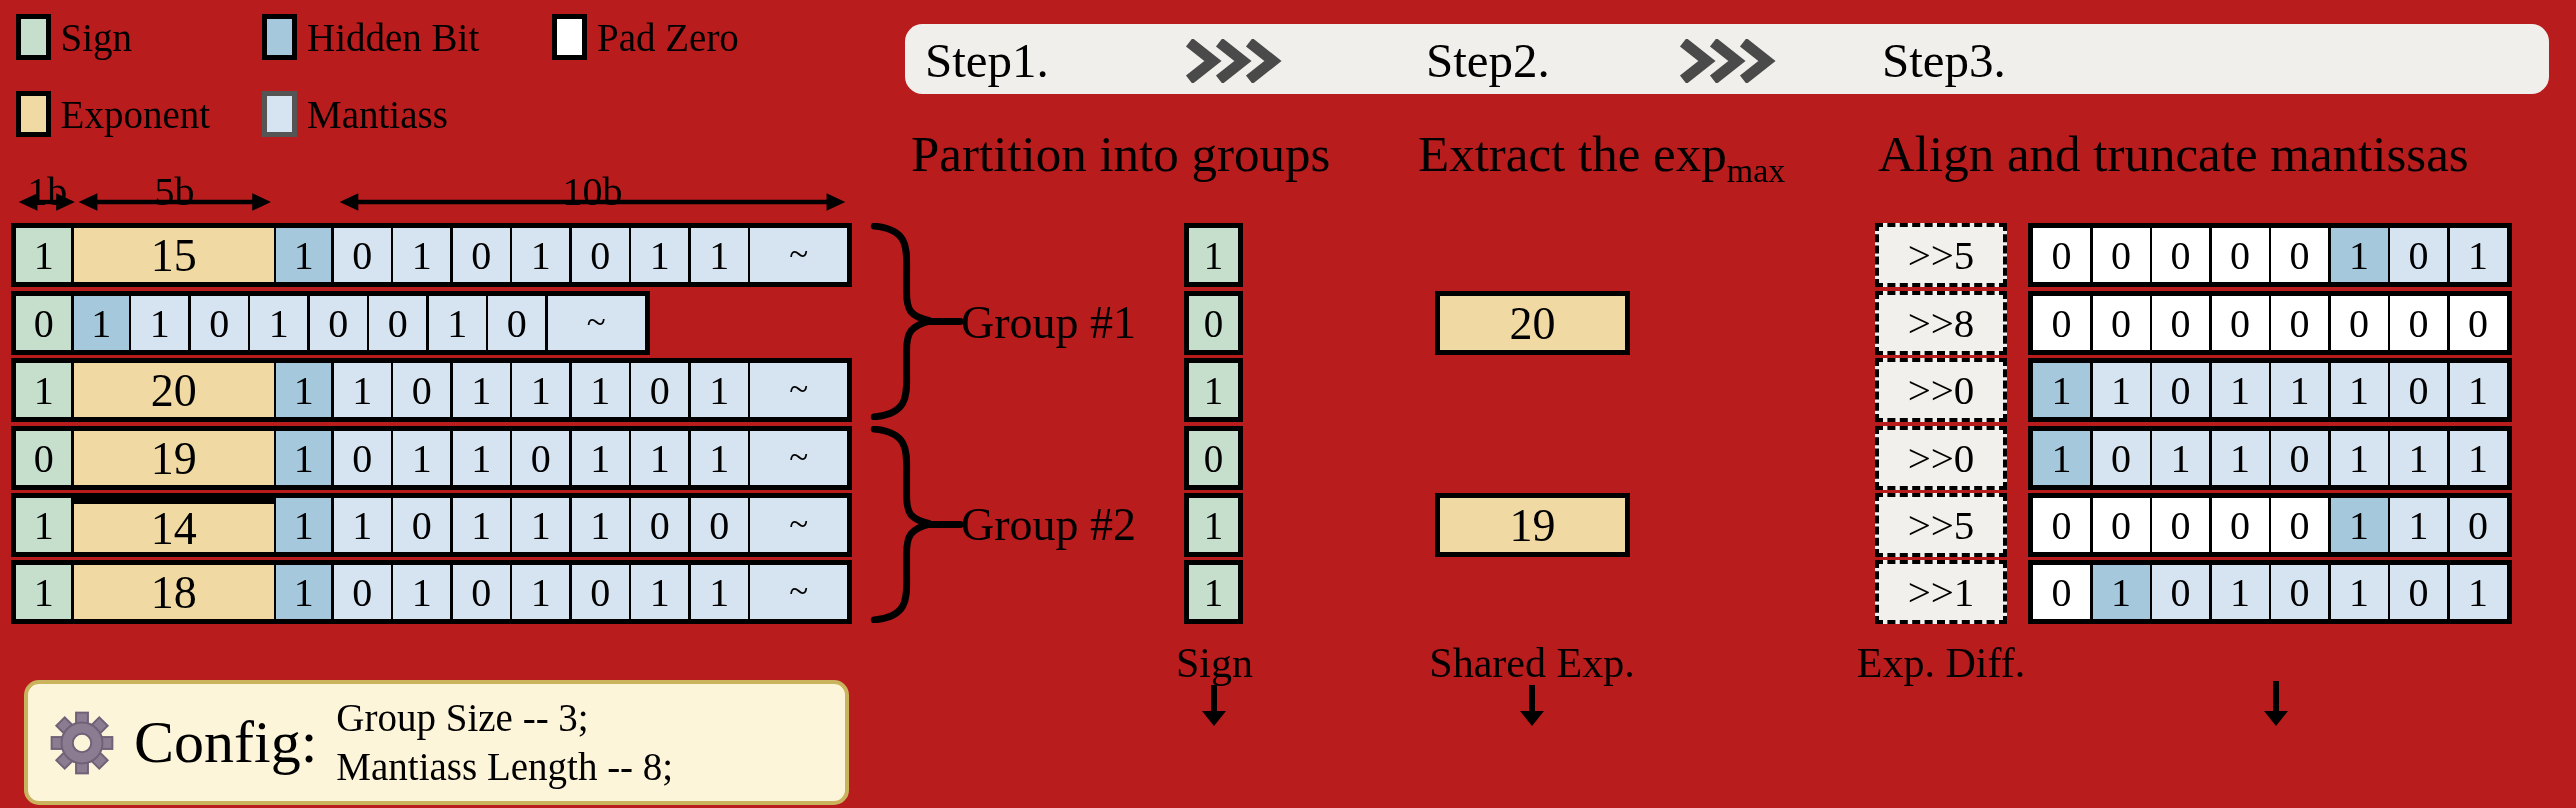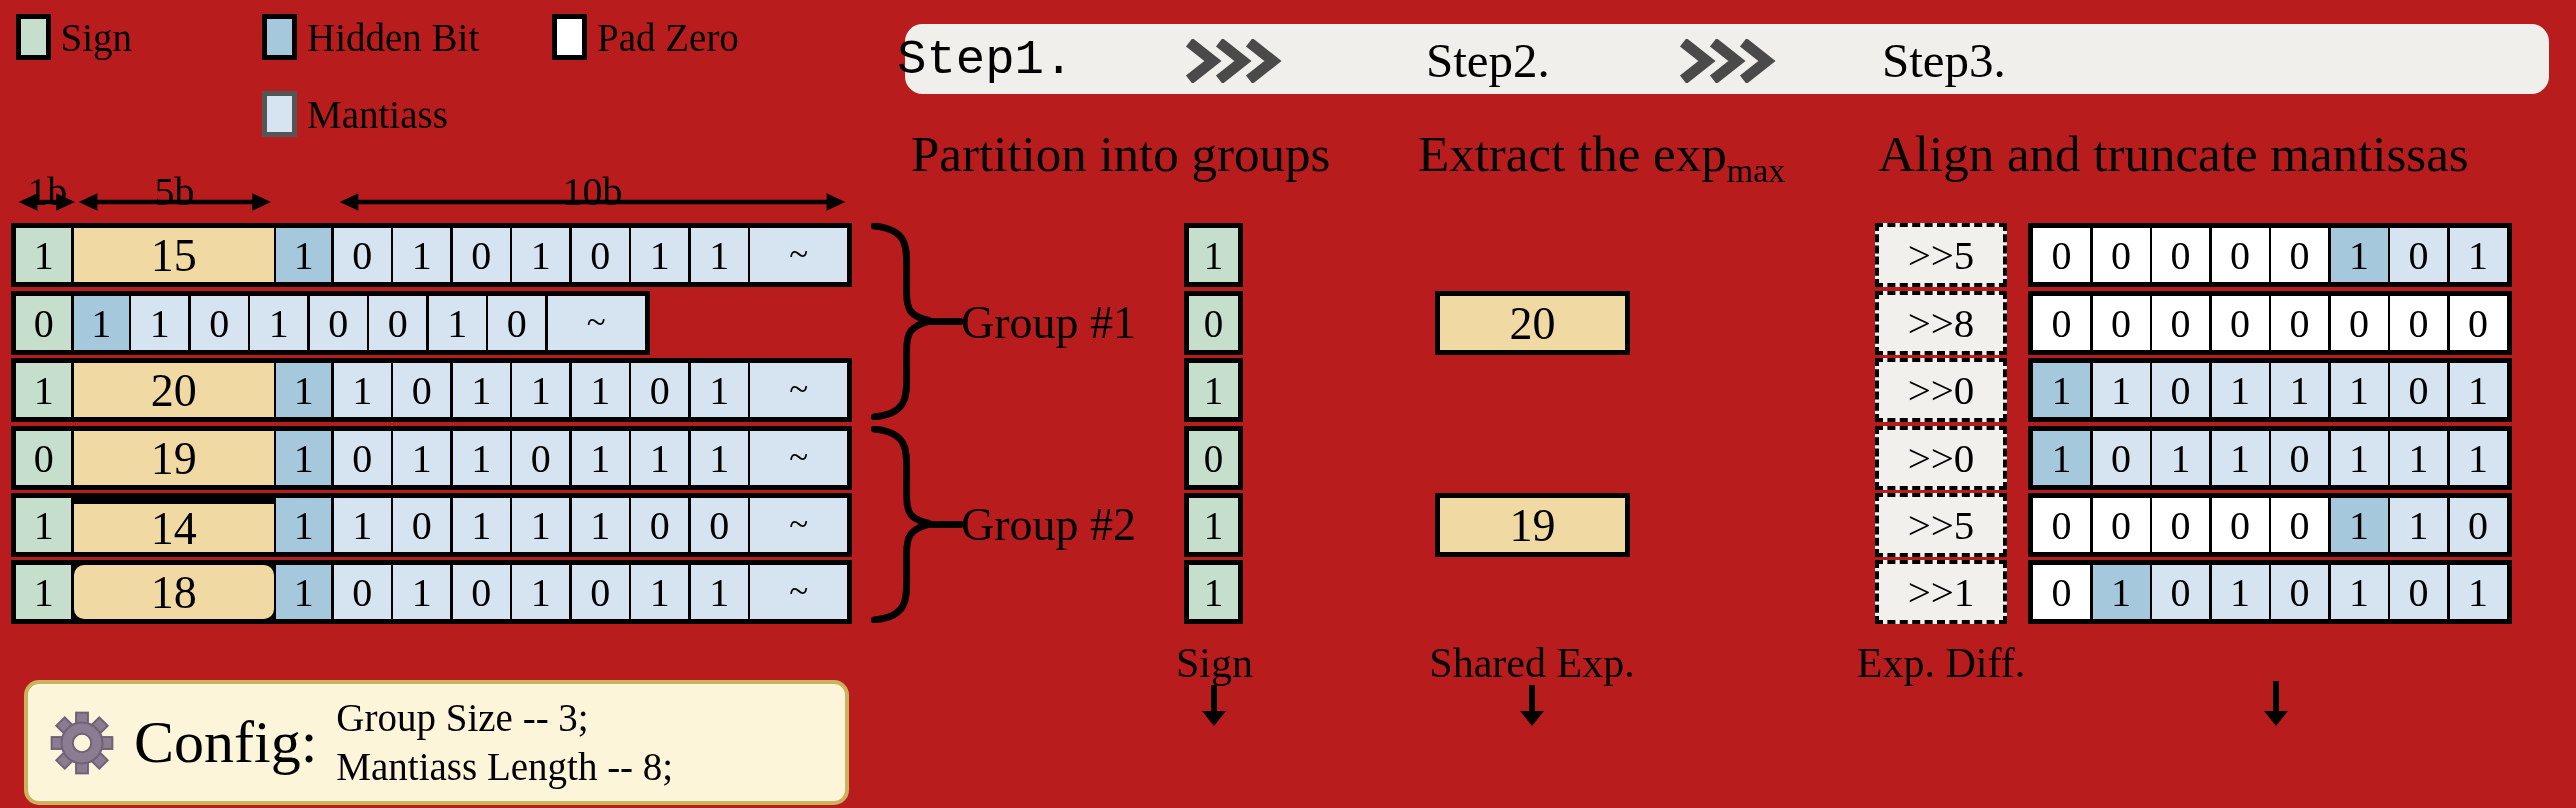--- a/index.html
+++ b/index.html
@@ -65,20 +65,24 @@
     <span class="swatch" style="background: rgb(197, 223, 204); border-color: rgb(0, 0, 0);"></span>
     <span class="lglabel">Sign</span>
   </div>
   <div class="lgitem" style="left:262px;top:10px;">
     <span class="swatch" style="background: rgb(165, 200, 221); border-color: rgb(0, 0, 0);"></span>
     <span class="lglabel">Hidden Bit</span>
   </div>
   <div class="lgitem" style="left:552px;top:10px;">
     <span class="swatch" style="background: rgb(255, 255, 255); border-color: rgb(0, 0, 0);"></span>
     <span class="lglabel">Pad Zero</span>
+  </div>
+  <div class="lgitem" style="left:15.6px;top:87px;">
+    <span class="swatch" style="background: rgb(240, 217, 162); border-color: rgb(0, 0, 0);"></span>
+    <span class="lglabel">Exponent</span>
   </div>
   <div class="lgitem" style="left:262px;top:87px;">
     <span class="swatch" style="background: rgb(214, 227, 240); border-color: rgb(85, 85, 85);"></span>
     <span class="lglabel">Mantiass</span>
   </div>
 
   <span class="bw" style="left:3.7px;">1b</span>
   <span class="bw" style="left:131px;">5b</span>
   <span class="bw" style="left:549px;">10b</span>
 
@@ -156,21 +160,21 @@
         <div class="cell d64" style="width: 57px; background: rgb(214, 227, 240);">0</div>
         <div class="cell d64" style="width: 57px; background: rgb(214, 227, 240);">1</div>
         <div class="cell d64" style="width: 57px; background: rgb(214, 227, 240);">1</div>
         <div class="cell d64" style="width: 57px; background: rgb(214, 227, 240);">1</div>
         <div class="cell d64" style="width: 57px; background: rgb(214, 227, 240);">0</div>
         <div class="cell d64" style="width: 57px; background: rgb(214, 227, 240);">0</div>
         <div class="cell d56" style="width: 97px; background: rgb(214, 227, 240);">~</div>
       </div>
       <div class="lrow" style="left: 11.2px; top: 560px;">
         <div class="cell d64" style="width: 55px; background: rgb(197, 223, 204);">1</div>
-        <div class="cell d74" style="width: 200px; background: rgb(240, 217, 162); border-radius: 10px;">18</div>
+        <div class="cell d74" style="width: 200px; background: rgb(240, 217, 162);">18</div>
         <div class="cell d64" style="width: 55px; background: rgb(165, 200, 221);">1</div>
         <div class="cell d64" style="width: 57px; background: rgb(214, 227, 240);">0</div>
         <div class="cell d64" style="width: 57px; background: rgb(214, 227, 240);">1</div>
         <div class="cell d64" style="width: 57px; background: rgb(214, 227, 240);">0</div>
         <div class="cell d64" style="width: 57px; background: rgb(214, 227, 240);">1</div>
         <div class="cell d64" style="width: 57px; background: rgb(214, 227, 240);">0</div>
         <div class="cell d64" style="width: 57px; background: rgb(214, 227, 240);">1</div>
         <div class="cell d64" style="width: 57px; background: rgb(214, 227, 240);">1</div>
         <div class="cell d56" style="width: 97px; background: rgb(214, 227, 240);">~</div>
       </div>
@@ -182,21 +186,21 @@
   </svg>
   <svg class="brace" style="top:426px;" width="94" height="197" viewBox="0 0 150 316">
     <path d="M8,5 C64,10 60,42 60,76 L60,112 C60,140 66,150 98,157 C66,165 60,176 60,204 L60,240 C60,274 64,306 8,311" fill="none" stroke="#000" stroke-width="11" stroke-linecap="round"></path>
     <line x1="98" y1="158" x2="146" y2="158" stroke="#000" stroke-width="11" stroke-linecap="round"></line>
   </svg>
 
   <div class="grouplabel" style="top:291px;">Group #1</div>
   <div class="grouplabel" style="top:493px;">Group #2</div>
 
   <div id="banner" style="background: rgb(241, 239, 236);"></div>
-  <span class="step" style="left:897px;font-family:Liberation Mono, monospace;">Step1.</span>
+  <span class="step" style="left:925px;">Step1.</span>
   <span class="step" style="left:1426px;">Step2.</span>
   <span class="step" style="left:1882px;">Step3.</span>
   <svg class="chev" style="left:1183px;" width="100" height="44" viewBox="0 0 160 70">
     <g fill="none" stroke="#4a4a4a" stroke-width="17">
       <polyline points="10,5 48,35 10,65"></polyline>
       <polyline points="58,5 96,35 58,65"></polyline>
       <polyline points="106,5 144,35 106,65"></polyline>
     </g>
   </svg>
   <svg class="chev" style="left:1677px;" width="100" height="44" viewBox="0 0 160 70">

